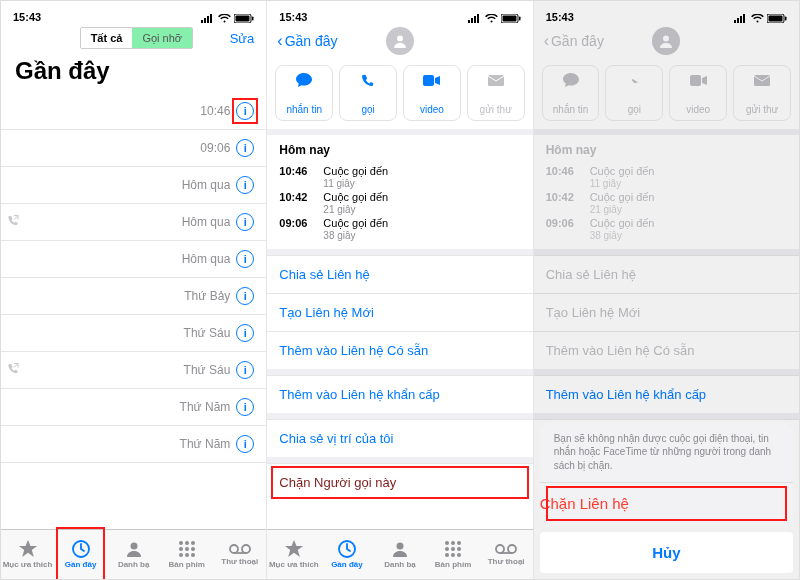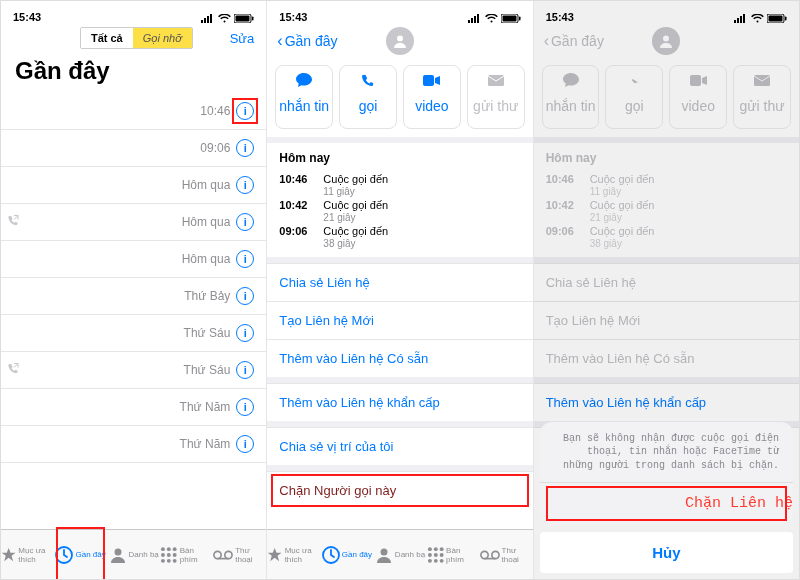--- a/index.html
+++ b/index.html
@@ -46,21 +46,21 @@
   }
   .seg {
     display: inline-flex;
     border: 1px solid #ccc;
     border-radius: 2px;
     overflow: hidden;
     font-size: 11px;
   }
   .seg span { padding: 4px 10px; }
   .seg span.active { background: #fff; font-weight: 600; }
-  .seg span.inactive { color: #555; background:#fde047;font-style:italic; }
+  .seg span.inactive { color: #555; background:#86efac; }
   .edit { color: #007aff; font-size: 13px; }
   .h1 { font-size: 24px; font-weight: 700; padding: 2px 14px 8px; }
   .list { flex: 1; overflow: hidden; }
   .row {
     display: flex;
     align-items: center;
     justify-content: flex-end;
     padding: 9px 12px 9px 26px;
     border-bottom: 0.5px solid #e6e6e6;
     font-size: 12px;
@@ -76,41 +76,41 @@
   .row .phone-out {
     position:absolute; left:6px; top:50%; transform:translateY(-50%);
     color:#c7c7cc;
   }
   .tabbar {
     display: flex;
     border-top: 0.5px solid #c8c8c8;
     background: #f8f8f8;
     height: 50px;
   }
-  .tab { flex:1; display:flex; flex-direction:row; align-items:center; justify-content:center; gap:2px; color:#8e8e93; font-size:8px; }
+  .tab { flex:1; display:flex; flex-direction:column; align-items:center; justify-content:center; gap:2px; color:#8e8e93; font-size:8px;font-weight:bold; }
   .tab.active { color:#007aff; }
   .hl-red { position:absolute; border:2.5px solid #ff1a1a; }
   
   .nav2 {
     display:flex; align-items:center; padding: 4px 10px 2px; font-size:14px;
     color:#007aff;
   }
   .nav2 .chev { margin-right:2px; font-size:16px; }
   .nav2 .avatar {
     width:28px; height:28px; border-radius:50%; background:#c7c7cc;
     margin-left:auto; margin-right:auto; position:absolute; left:50%; transform:translateX(-50%);
     display:flex; align-items:center; justify-content:center;
   }
   .actions {
     display:flex; gap:6px; padding: 8px 8px; background:#fff;
   }
   .act {
-    flex:1; border:1px solid #e3e3e6; border-radius:8px; padding:6px 2px 14px;
-    display:flex; flex-direction:column; align-items:center; gap:10px;
-    font-size:14px; color:#007aff;
+    flex:1; border:1px solid #e3e3e6; border-radius:8px; padding:6px 2px 5px;
+    display:flex; flex-direction:column; align-items:center; gap:16px;
+    font-size:10px; color:#007aff;
   }
   .act.disabled { color:#bfbfc4; }
   .act .ic { height:16px; display:flex; align-items:center; justify-content:center; }
   .section { background:#efeff4; height:6px; }
   .grp { background:#fff; }
   .grp-h { font-size:12px; font-weight:600; padding:8px 12px 4px; }
   .calllog { padding: 2px 12px 8px; font-size:11px; }
   .calllog .cr { display:flex; gap:6px; padding:2px 0; }
   .calllog .t { width:38px; font-weight:600; }
   .calllog .d { flex:1; }
@@ -123,22 +123,21 @@
   .grey .link { color:#bfbfc4; }
   .grey .grp-h, .grey .calllog, .grey .calllog .t { color:#bfbfc4; }
   .grey .calllog .sub { color:#d0d0d4; }
   .dim-overlay { position:absolute; inset:0; background:rgba(0,0,0,0.06); pointer-events:none; }
   
   .sheet {
     position:absolute; left:6px; right:6px; bottom:6px;
   }
   .sheet-card {
     background:#f2f2f4; border-radius:12px; overflow:hidden; margin-bottom:8px;
-    text-align:right;
-    font-family:Liberation Mono, monospace;
+    text-align:left;
   }
   .sheet-msg { font-size:10px; color:#8a8a8e; padding:10px 14px; border-bottom:0.5px solid #ddd; line-height:1.35; }
   .sheet-btn { font-size:15px; color:#ff3b30; padding:12px 0; }
   .sheet-cancel {
     background:#fff; border-radius:4px; text-align:center; font-size:15px;
     color:#007aff; font-weight:600; padding:12px 0;
   }
   .pane.grey .nav2 { color:#bfbfc4; }
   .pane.grey .act { color:#bfbfc4; border-color:#ebebee; }
 </style>

